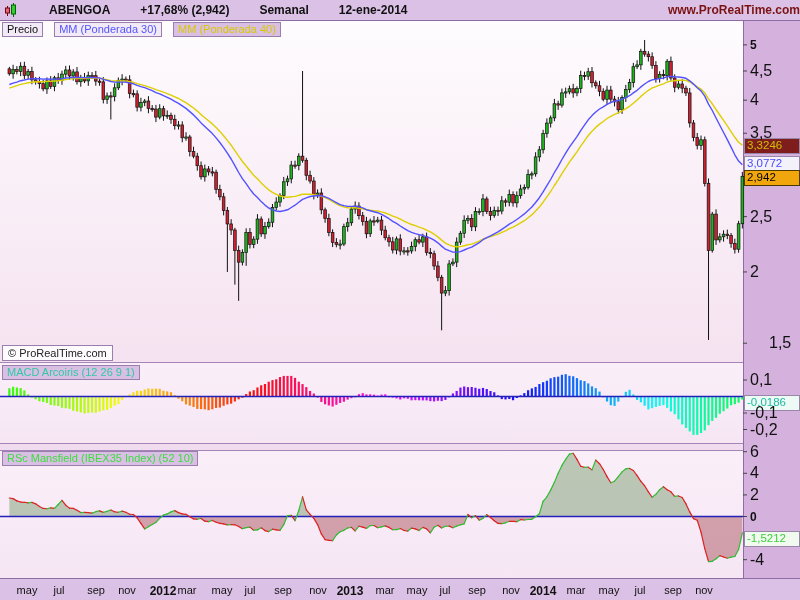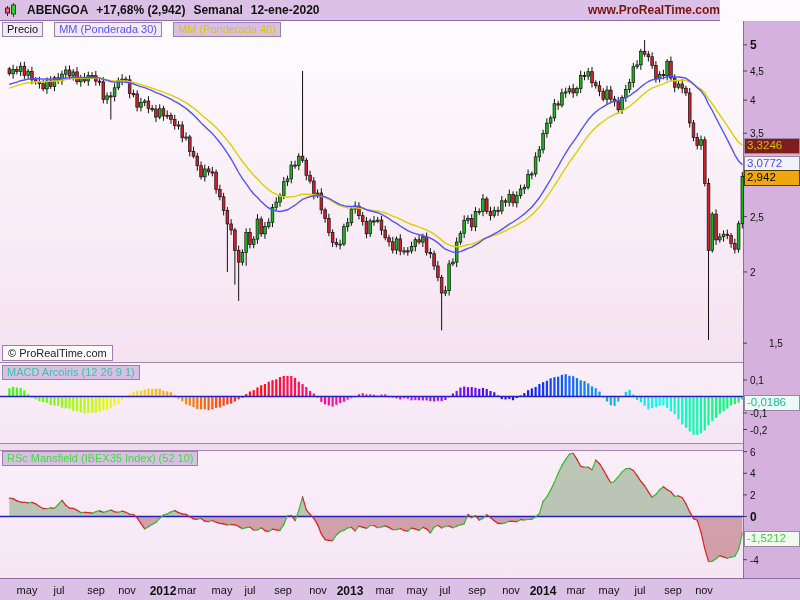--- a/index.html
+++ b/index.html
@@ -1,20 +1,20 @@
 <!DOCTYPE html>
 <html><head>
 <meta charset="utf-8">
 <style>
   html,body{margin:0;padding:0;background:#fff;}
   #app{position:relative;width:800px;height:600px;overflow:hidden;
        font-family:"Liberation Sans",sans-serif;background:#fdfafd;}
   
-  #title-bar{position:absolute;left:0;top:0;width:720px;height:21px;background:#dcc1e6;
-    border-bottom:1px solid #8f6ca3;display:flex;align-items:center;gap:8px;
+  #title-bar{position:absolute;left:0;top:0;width:800px;height:21px;background:#dcc1e6;
+    border-bottom:1px solid #8f6ca3;display:flex;align-items:center;gap:30px;
     font-size:12px;font-weight:bold;color:#111;z-index:4;box-sizing:border-box;padding-left:4px;}
   #site{margin-left:auto;color:#7a1212;}
   #price-panel{position:absolute;left:0;top:21px;width:743px;height:341px;
     background:linear-gradient(#fefcfe, #f5e2f0);}
   #macd-panel{position:absolute;left:0;top:362px;width:743px;height:81px;
     background:linear-gradient(#faeff9,#f6e6f4);border-top:1px solid #a584b8;box-sizing:border-box;}
   #sep-band{position:absolute;left:0;top:443px;width:743px;height:8px;background:#f0dcee;
     border-top:1px solid #a584b8;border-bottom:1px solid #a584b8;box-sizing:border-box;}
   #rsc-panel{position:absolute;left:0;top:451px;width:743px;height:127px;
     background:linear-gradient(#faeff9,#f6e6f4);}
@@ -41,21 +41,21 @@
     background:#fdfbfd;border:1px solid #9a7fae;padding:0 5px;height:14px;line-height:14px;}
   
   .vchip{position:absolute;left:744px;width:50px;z-index:3;font-size:11.5px;height:14px;
     line-height:13px;border:1px solid #9a86a8;padding:0 2px;text-align:left;white-space:nowrap;}
   #chip-ma40{top:138px;color:#cfc000;background:#7f1d1d;}
   #chip-ma30{top:156px;color:#4a4aff;background:#f3f1fa;}
   #chip-last{top:170px;color:#000;background:#f2a60e;border:1px solid #4a3a00;}
   #chip-macd{top:395px;color:#1fb9a0;background:#eefaf5;}
   #chip-rsc{top:531px;color:#3ecc3e;background:#f0faef;}
   
-  .ytick{position:absolute;z-index:3;left:750px;font-size:10px;color:#111;transform:translateY(-50%);}
+  .ytick{position:absolute;z-index:3;left:750px;font-size:16px;color:#111;transform:translateY(-50%);}
   .ytick.b{font-weight:bold;font-size:12px;}
   .xlab{position:absolute;z-index:4;top:584px;font-size:11px;color:#111;transform:translateX(-50%);}
   .xlab.b{font-weight:bold;font-size:12px;}
 </style>
 </head>
 <body>
 
 <div id="app">
 
   <div id="price-panel"></div>
@@ -905,21 +905,21 @@
   <div id="title-bar">
     <svg width="15" height="16">
       <line x1="3.5" y1="4" x2="3.5" y2="14" stroke="#700" stroke-width="1"></line>
       <rect x="1.5" y="6" width="4" height="5" fill="#e06a6a" stroke="#702" stroke-width="1"></rect>
       <line x1="9.5" y1="1" x2="9.5" y2="15" stroke="#060" stroke-width="1"></line>
       <rect x="7.5" y="3" width="4" height="9" fill="#33cc33" stroke="#060" stroke-width="1"></rect>
     </svg>
     <span>ABENGOA</span>
     <span>+17,68% (2,942)</span>
     <span>Semanal</span>
-    <span>12-ene-2020</span>
+    <span>12-ene-2014</span>
     <span id="site">www.ProRealTime.com</span>
   </div>
 
   <div id="legend">
     <span class="chip light" id="legend-price">Precio</span>
     <span class="chip light" id="legend-ma30">MM (Ponderada 30)</span>
     <span class="chip dark" id="legend-ma40">MM (Ponderada 40)</span>
   </div>
 
   <div id="watermark">© ProRealTime.com</div>

